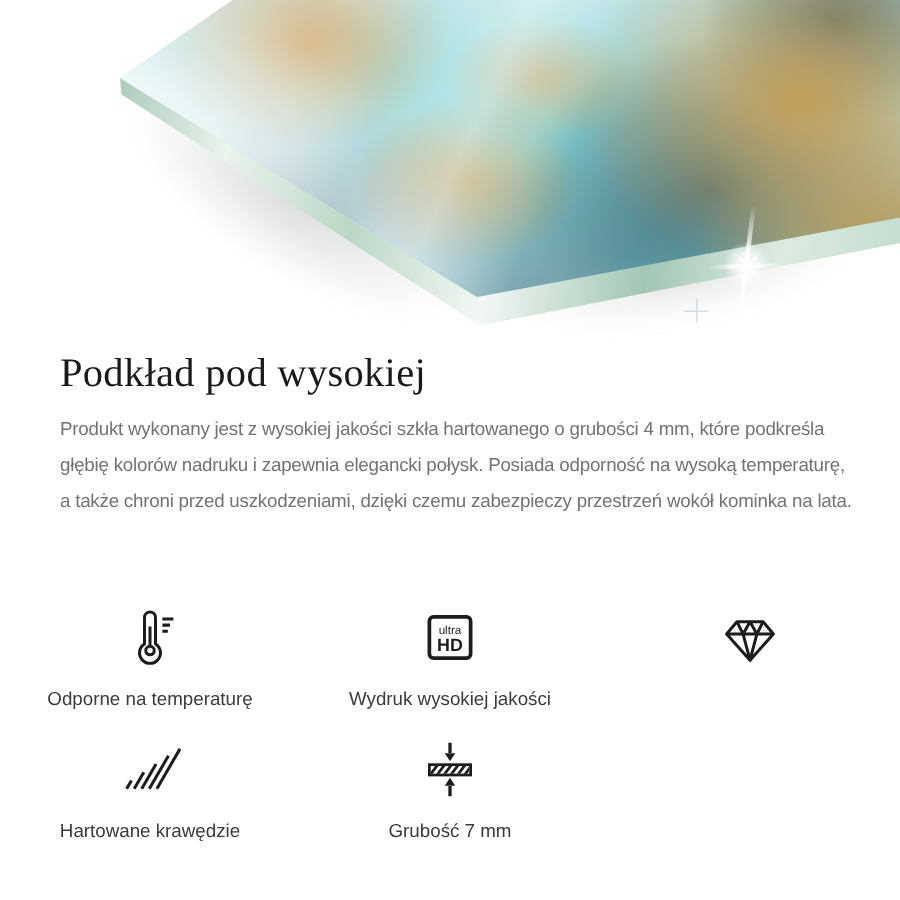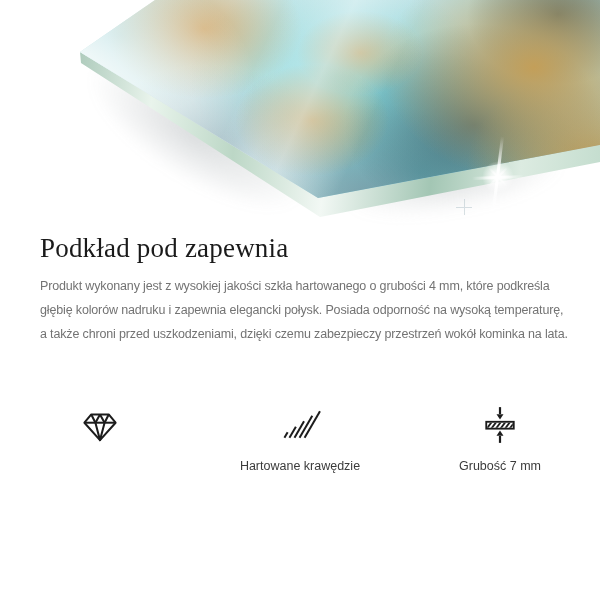--- a/index.html
+++ b/index.html
@@ -88,32 +88,55 @@
       <i class="sp-d2"></i>
     </div>
     <div class="mini-sparkle">
       <i class="ms-v"></i>
       <i class="ms-h"></i>
     </div>
   </div>
 
   <div class="content">
     <h1 class="title">
-      <span class="t-line">Podkład pod zapewnia</span>
+      <span class="t-line">Podkład pod wysokiej</span>
     </h1>
     <div class="desc">
       <p>Produkt wykonany jest z wysokiej jakości szkła hartowanego o grubości 4 mm, które podkreśla</p>
       <p>głębię kolorów nadruku i zapewnia elegancki połysk. Posiada odporność na wysoką temperaturę,</p>
       <p>a także chroni przed uszkodzeniami, dzięki czemu zabezpieczy przestrzeń wokół kominka na lata.</p>
     </div>
   </div>
 
   <div class="features">
 
+    <div class="feature">
+      <div class="icon-box">
+        <svg class="ficon" viewBox="0 0 48 48">
+          <path d="M20 28.7 V9.5 A4 4 0 0 1 28 9.5 V28.7 A7.6 7.6 0 1 1 20 28.7 Z" stroke-linejoin="round"></path>
+          <line x1="24" y1="16" x2="24" y2="29.5"></line>
+          <circle cx="24" cy="33.5" r="3.1"></circle>
+          <line x1="33" y1="10.5" x2="41" y2="10.5"></line>
+          <line x1="33" y1="15" x2="38.5" y2="15"></line>
+          <line x1="33" y1="19.5" x2="37" y2="19.5"></line>
+        </svg>
+      </div>
+      <div class="f-label">Odporne na temperaturę</div>
+    </div>
 
+    <div class="feature">
+      <div class="icon-box">
+        <svg class="ficon" viewBox="0 0 48 48">
+          <rect x="9" y="9" width="30" height="30" rx="3" stroke-width="2.7"></rect>
+          <text x="24" y="21.5" font-size="8.5" text-anchor="middle">ultra</text>
+          <text x="24" y="34" font-size="13" font-weight="bold" text-anchor="middle">HD</text>
+        </svg>
+      </div>
+      <div class="f-label">Wydruk wysokiej jakości</div>
+    </div>
 
 
     <div class="feature">
       <div class="icon-box">
         <svg class="ficon" viewBox="0 0 48 48" stroke-width="2">
           <path d="M14.5 12.5 H33.5 L41 21.5 L24 40.5 L7 21.5 Z" stroke-linejoin="round"></path>
           <line x1="7" y1="21.5" x2="41" y2="21.5"></line>
           <path d="M14.5 12.5 L19 21.5 L24 40.5 L29 21.5 L33.5 12.5" stroke-linejoin="round"></path>
           <path d="M24 12.5 L19 21.5 M24 12.5 L29 21.5"></path>
         </svg>

